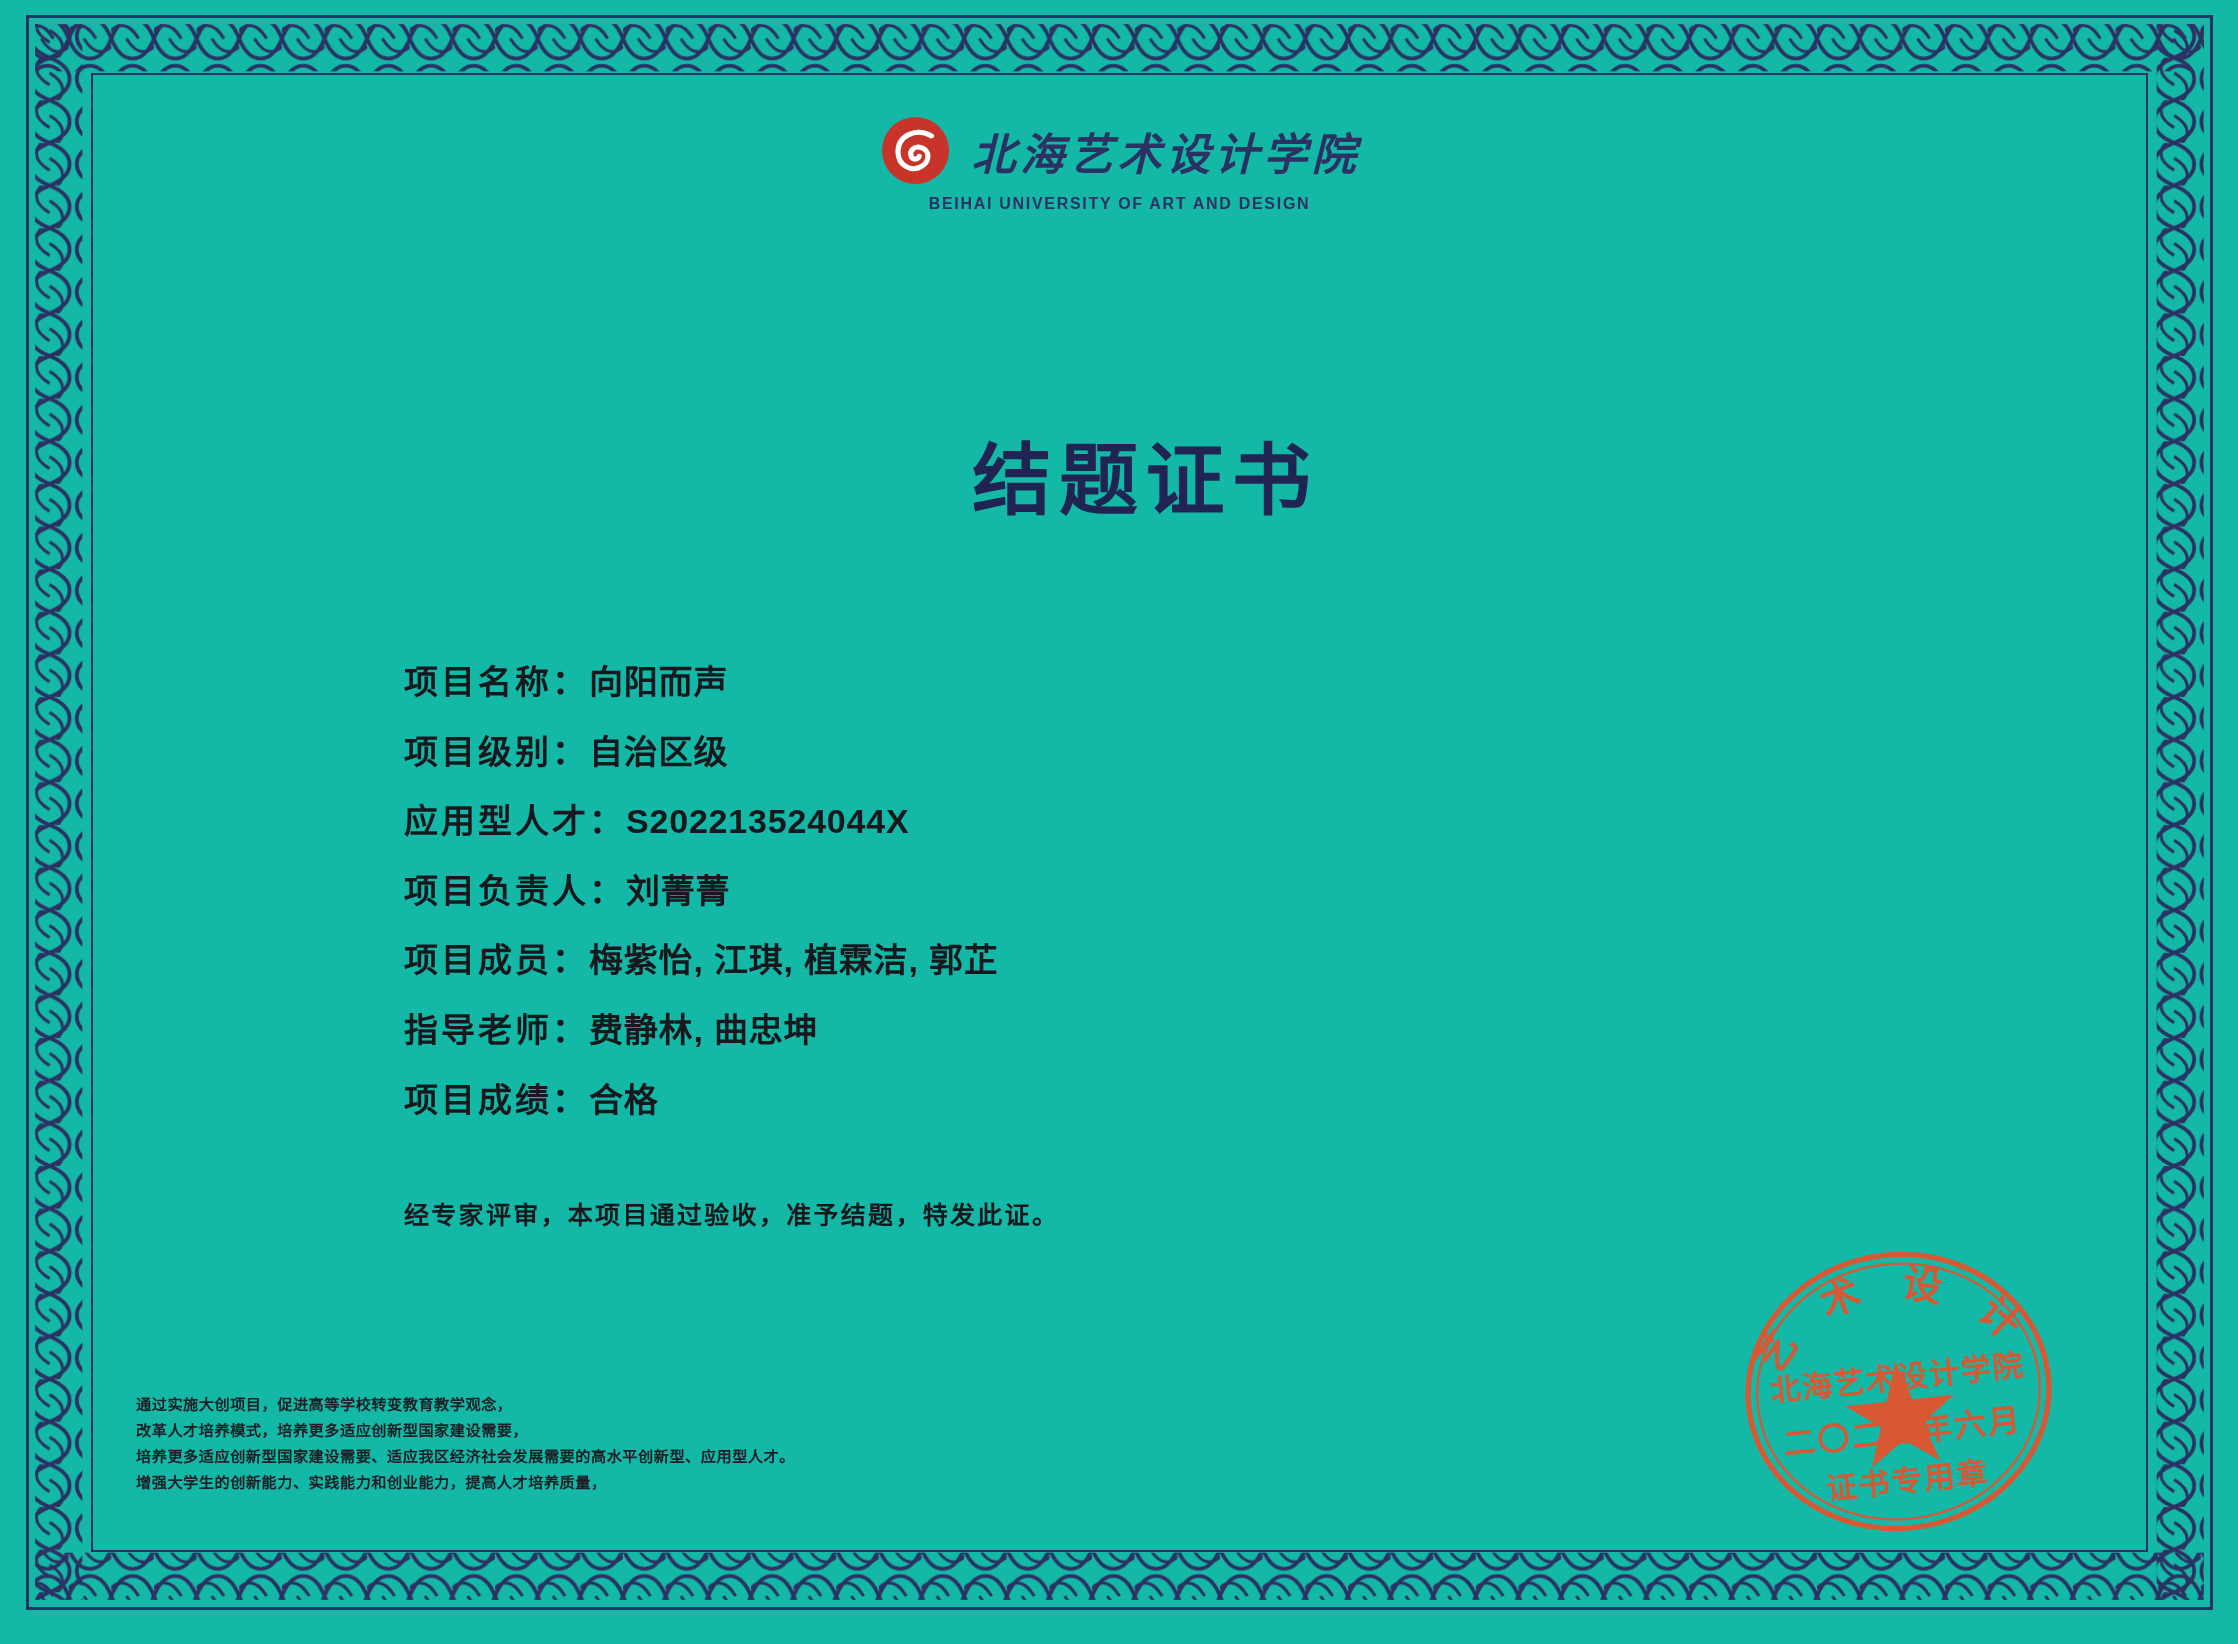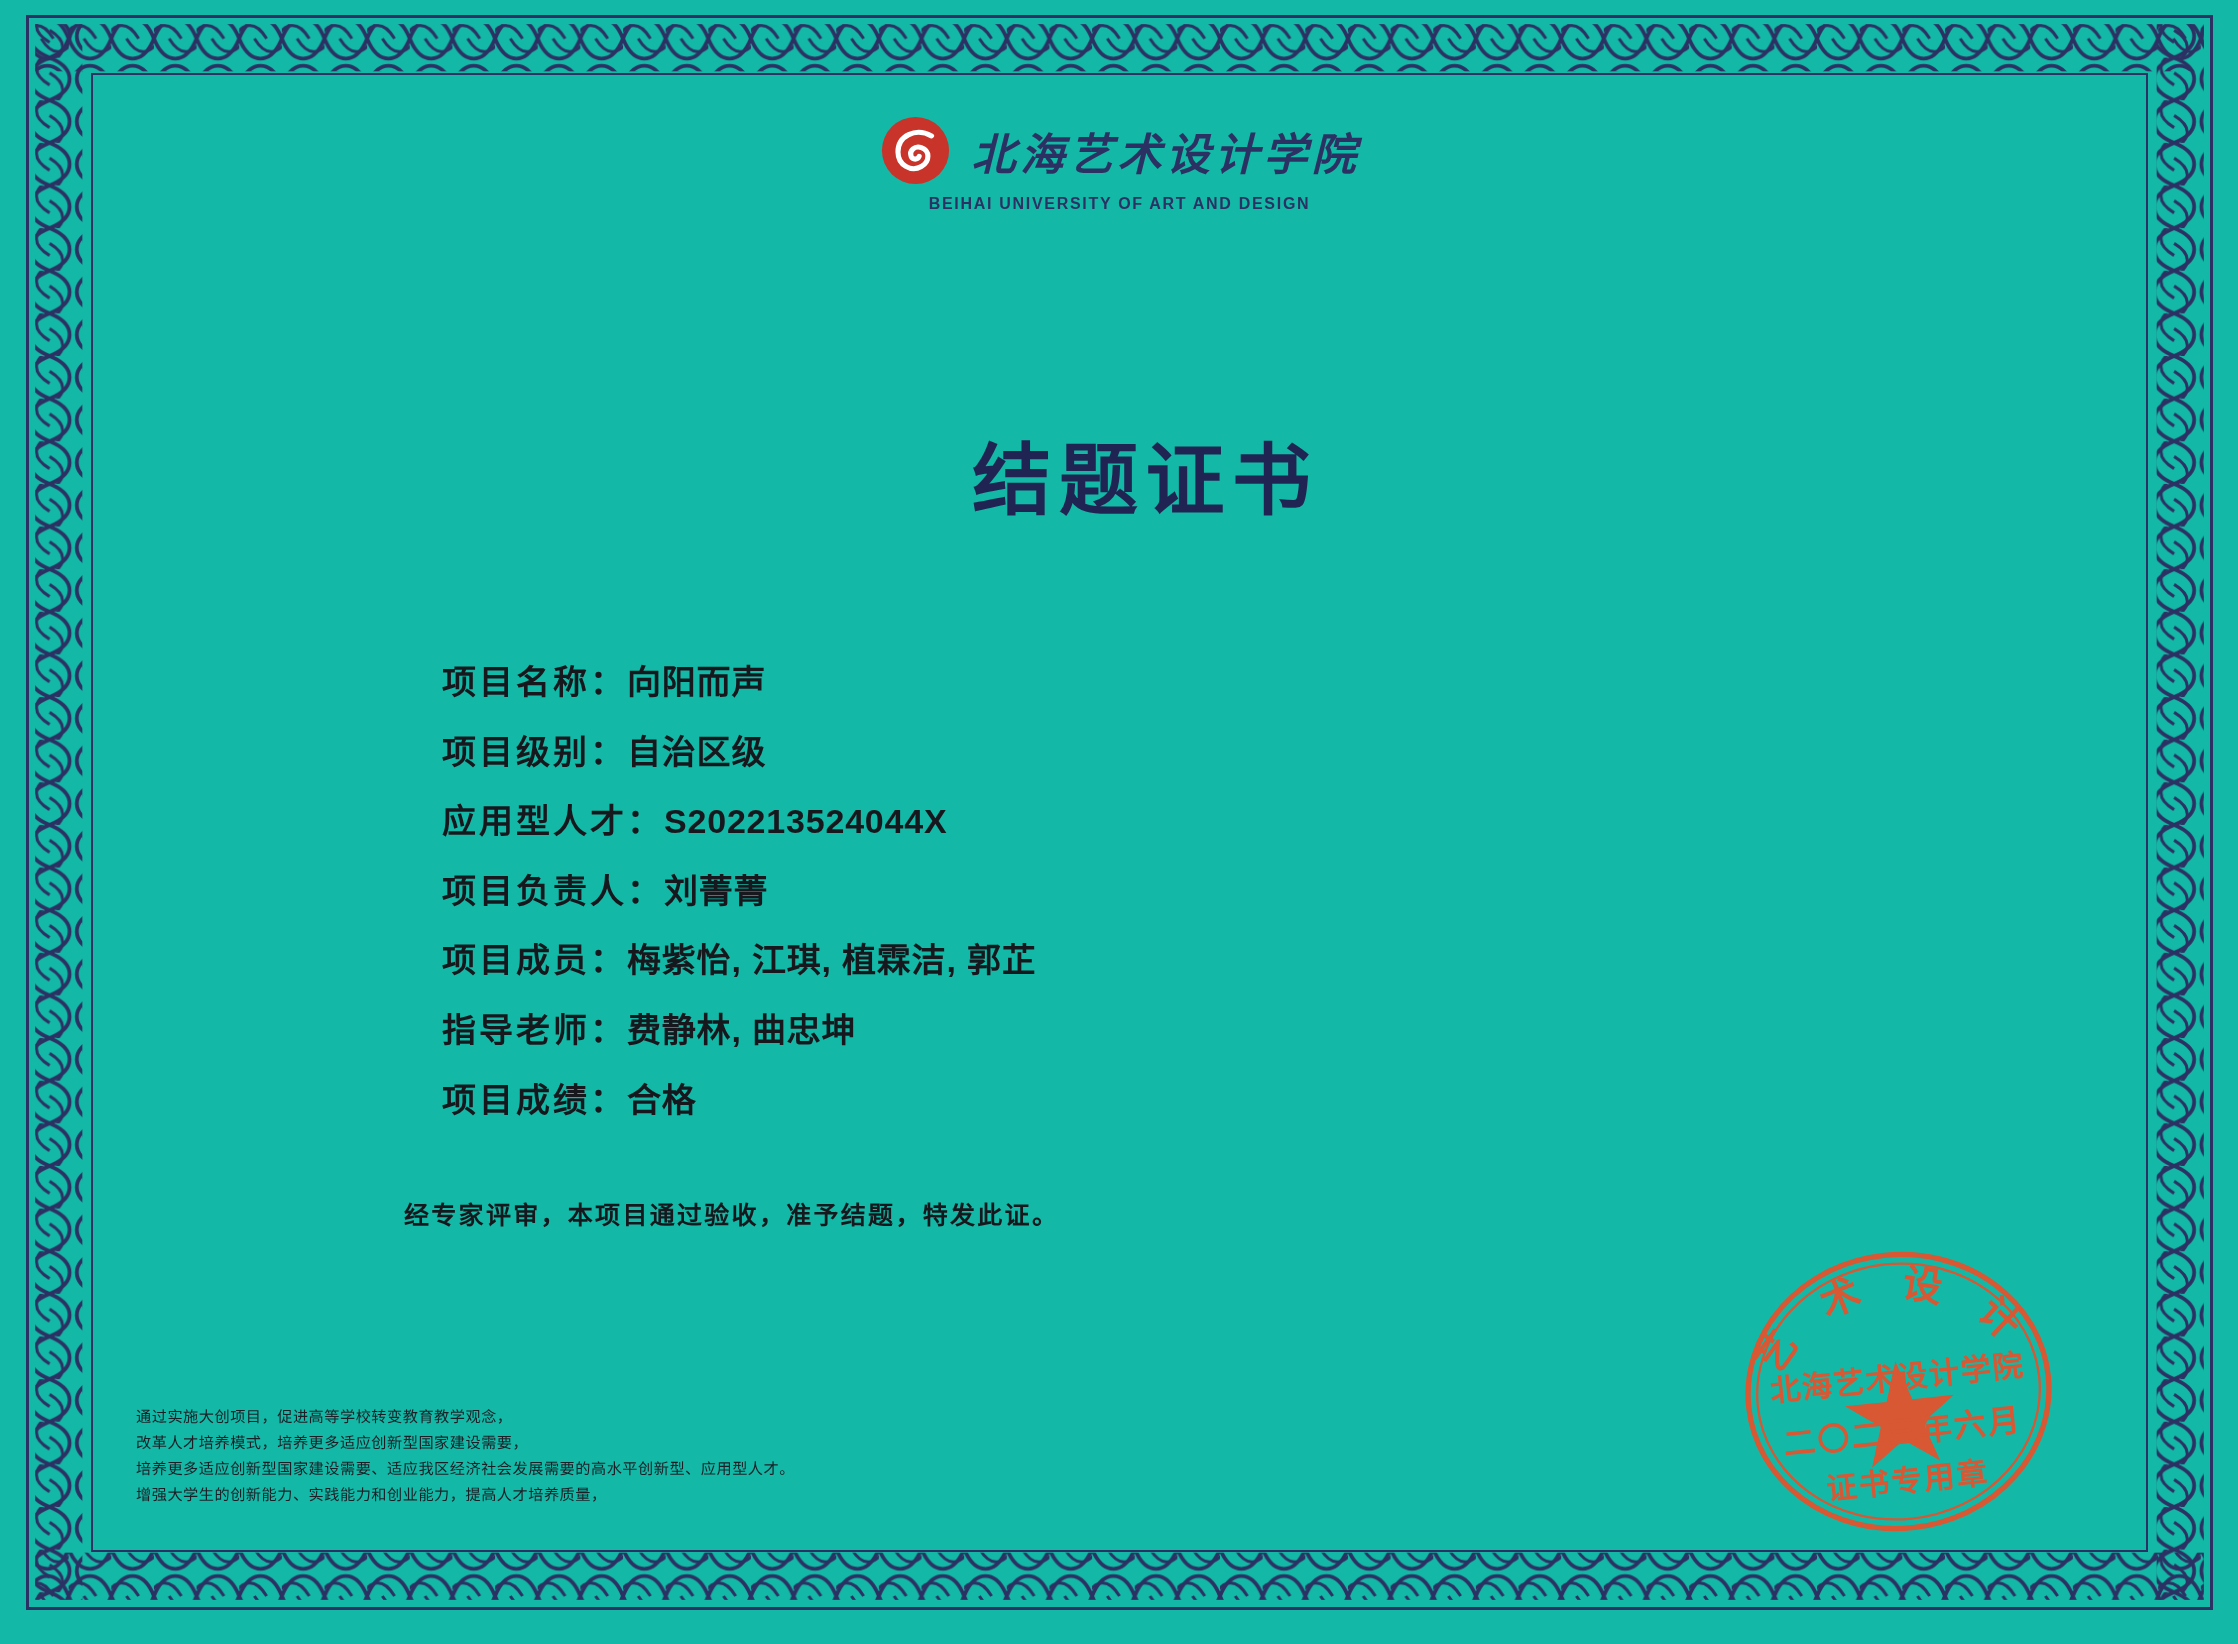--- a/index.html
+++ b/index.html
@@ -122,21 +122,20 @@
     white-space: nowrap;
     padding-left: 26px;
   }
 
   
   .fields {
     position: absolute;
     left: 404px;
     top: 655px;
     width: 1447px;
-    margin-left: 38px;
   }
   .field-row {
     display: flex;
     align-items: baseline;
     margin-bottom: 20.6px;
     font-size: 34px;
     color: #17181d;
     font-family: "Liberation Sans", sans-serif;
   }
   .field-label {
@@ -163,26 +162,26 @@
     letter-spacing: 2.3px;
     color: #17181d;
     font-family: "Liberation Sans", sans-serif;
     white-space: nowrap;
   }
 
   
   .footer-note {
     position: absolute;
     left: 136px;
-    bottom: 137px;
+    bottom: 149px;
     font-family: "Liberation Sans", sans-serif;
     font-size: 15.2px;
     line-height: 26px;
     color: #1d1f27;
-    font-weight: normal;
+    font-weight: bold;
     letter-spacing: 0.5px;
   }
 
   
   .seal {
     position: absolute;
     right: 177px;
     bottom: 101px;
     width: 327px;
     height: 305px;

